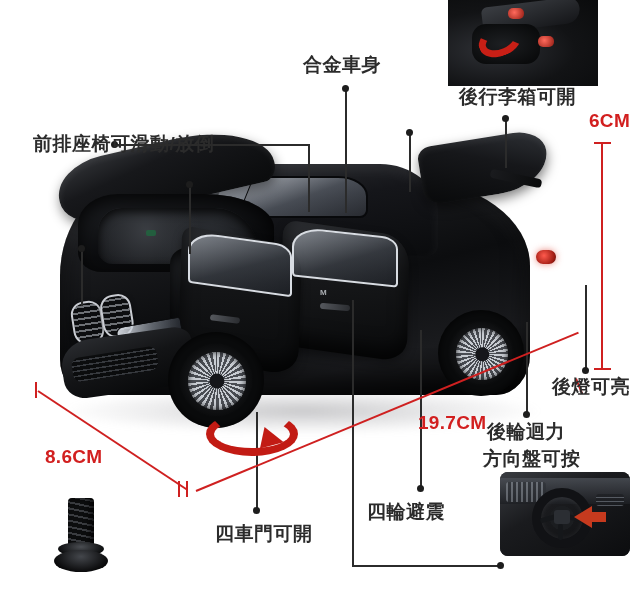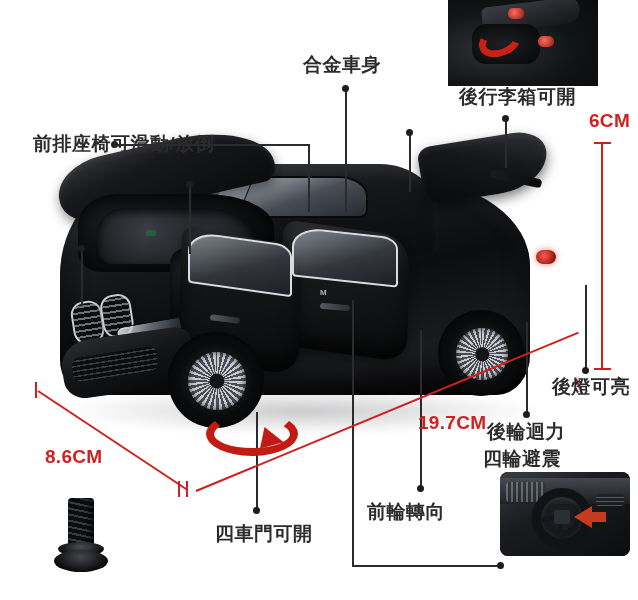--- a/index.html
+++ b/index.html
@@ -498,23 +498,23 @@
 
   <div class="lbl" style="left:33px;top:110px;margin-top:24px;">前排座椅可滑動/放倒</div>
 
 
   <div class="lbl" style="left:552px;top:377px;">後燈可亮</div>
 
   <div class="lbl" style="left:459px;top:87px;">後行李箱可開</div>
 
   <div class="lbl" style="left:487px;top:422px;">後輪迴力</div>
 
-  <div class="lbl" style="left:483px;top:449px;">四輪避震</div>
-
-  <div class="lbl" style="left:367px;top:502px;">前輪轉向</div>
+  <div class="lbl" style="left:483px;top:449px;">方向盤可按</div>
+
+  <div class="lbl" style="left:367px;top:502px;">四輪避震</div>
 
   <div class="lbl" style="left:215px;top:524px;">四車門可開</div>
 
 
   <div class="dim" style="left:589px;top:110px;">6CM</div>
   <div class="dim" style="left:45px;top:446px;">8.6CM</div>
   <div class="dim" style="left:418px;top:412px;">19.7CM</div>
 
   <div id="steer-arc">
     <div class="arc"></div>

